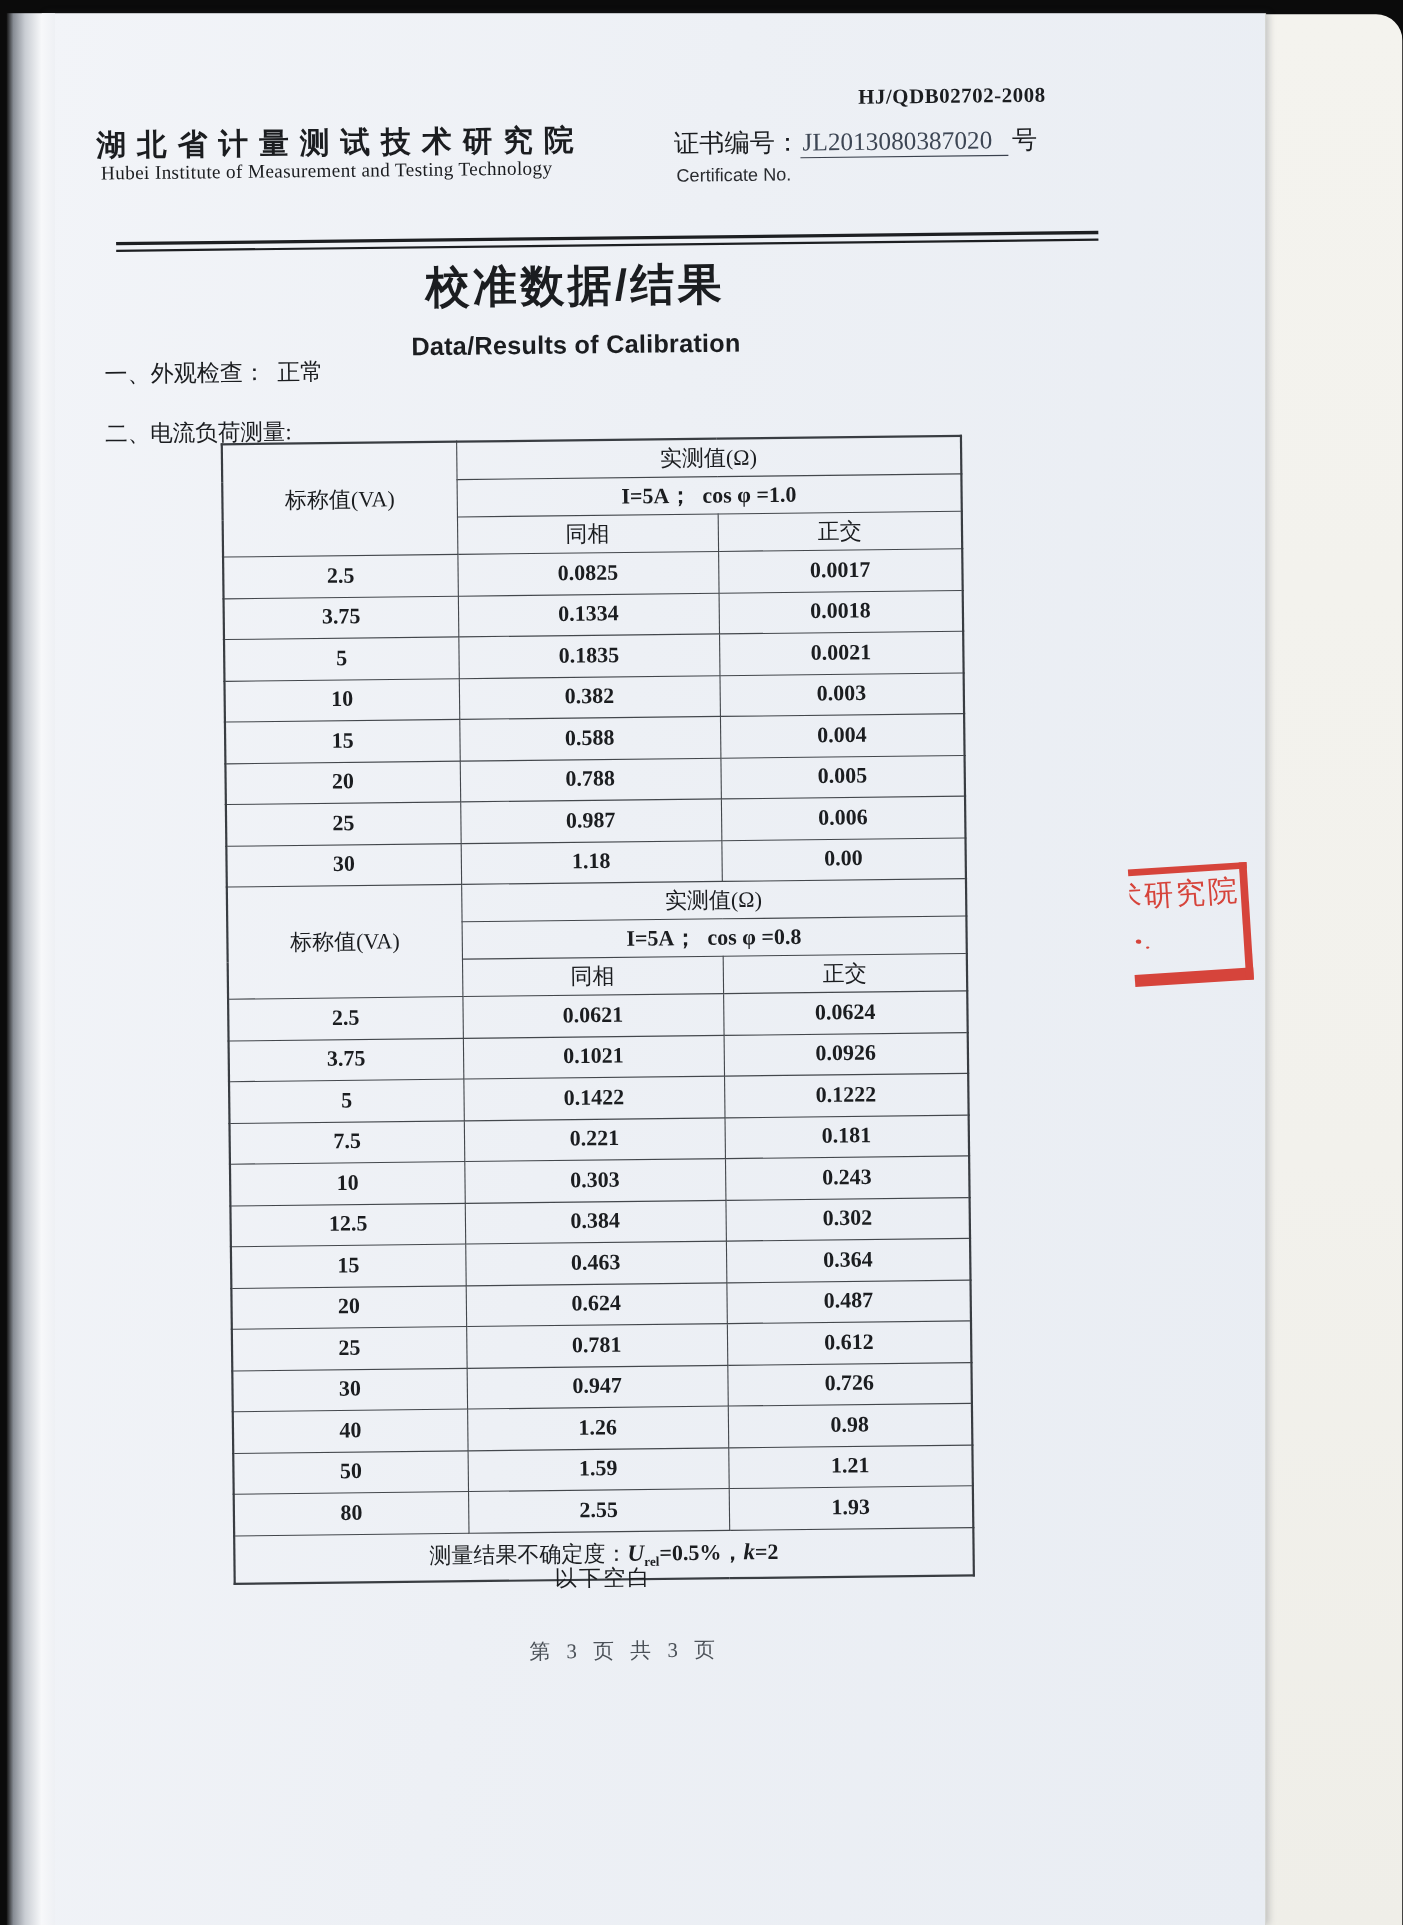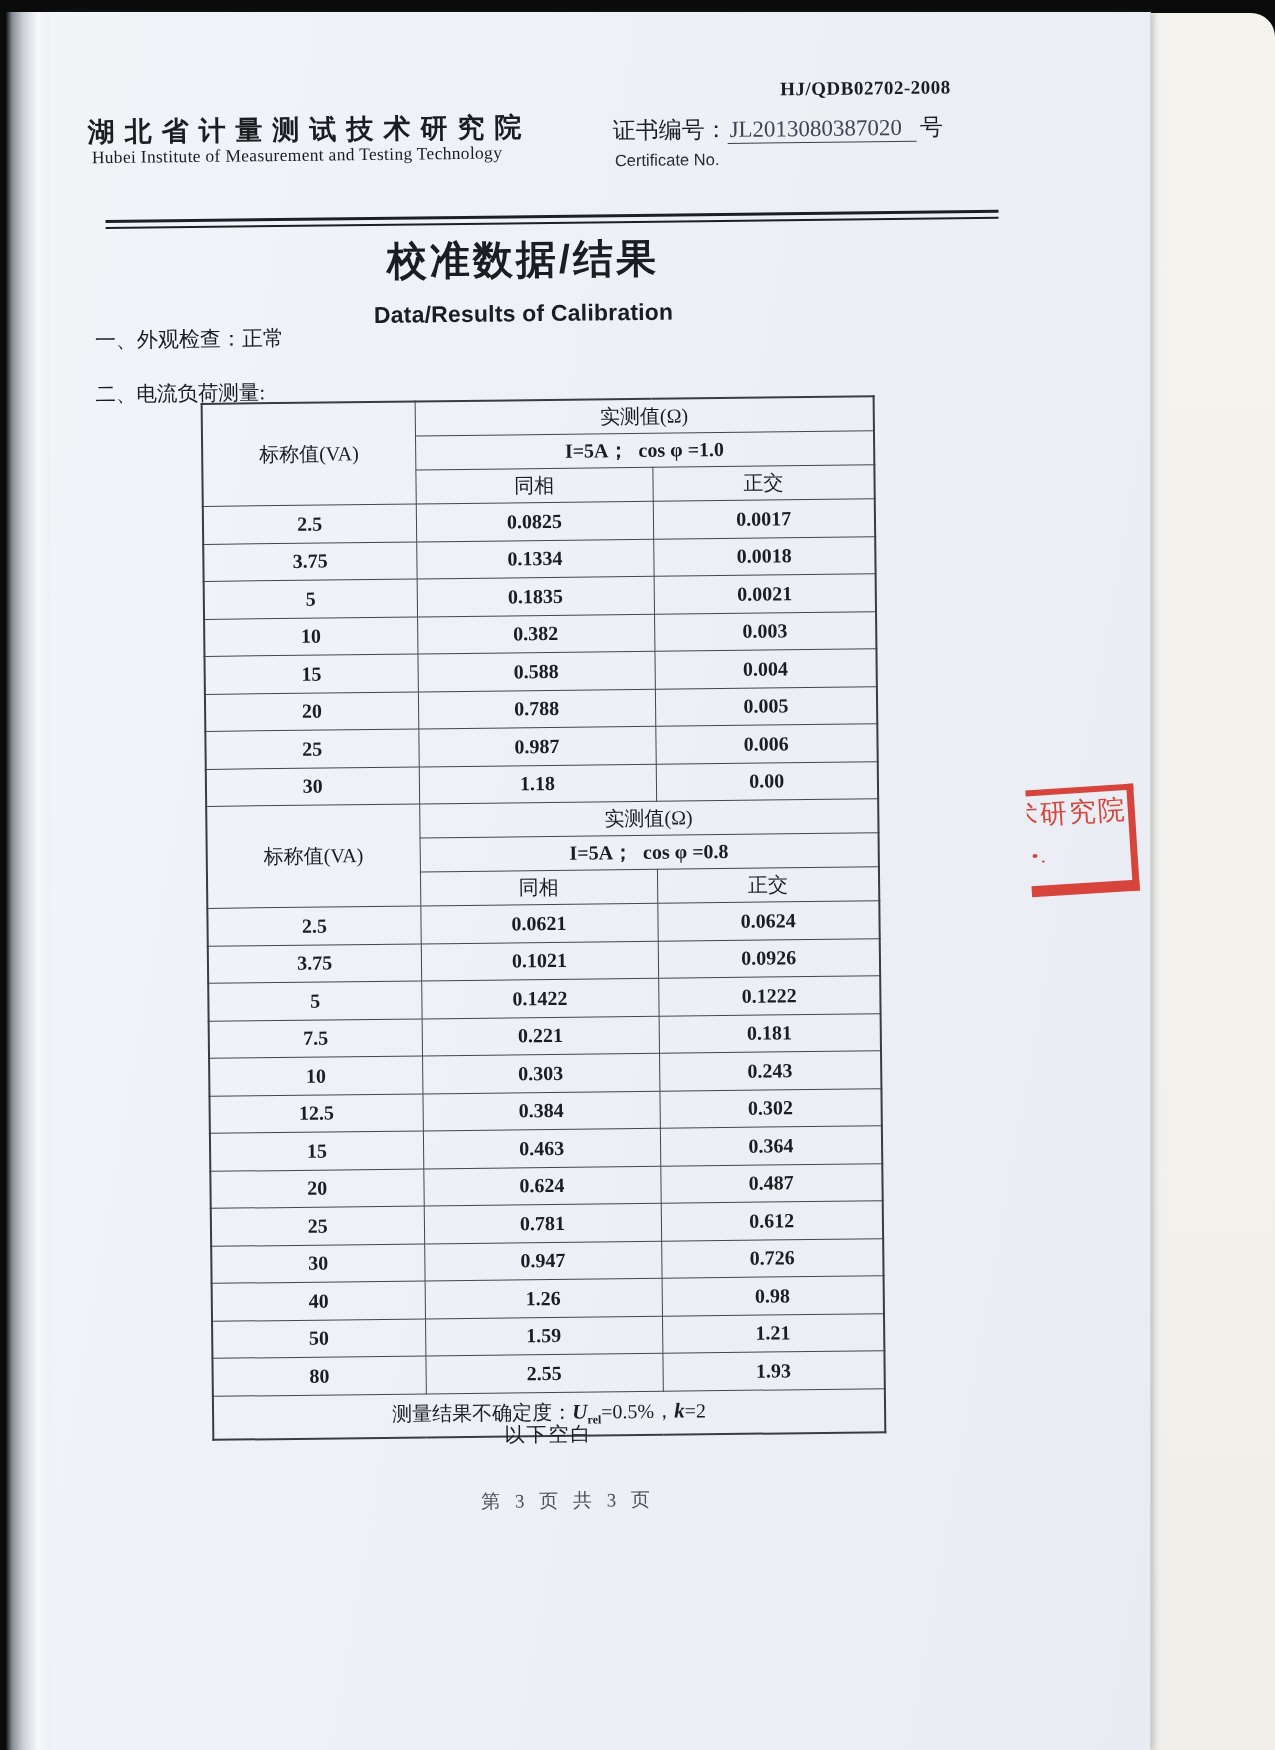--- a/index.html
+++ b/index.html
@@ -30,36 +30,36 @@
   .cert-en{position:absolute;left:622px;top:151px;font-size:16.5px;
       font-family:"Liberation Sans","DejaVu Sans",sans-serif;color:#2a2c30;}
   .rule{position:absolute;left:112px;top:214px;width:893px;height:4px;
       border-top:3px solid #1d1f22;border-bottom:2px solid #1d1f22;}
   .title-wrap{position:absolute;left:0;top:231px;width:1058px;text-align:center;}
   .title-cn{font-size:40px;font-weight:700;letter-spacing:3px;
       font-family:"Liberation Sans","DejaVu Sans",sans-serif;}
   .title-en{margin-top:13px;font-size:23px;font-weight:700;letter-spacing:.2px;
       font-family:"Liberation Sans","DejaVu Sans",sans-serif;}
   .item1{position:absolute;left:100px;top:320px;font-size:21px;}
-  .item1 .val{}
+  .item1 .val{margin-left:10px;}
   .item2{position:absolute;left:100px;top:374px;font-size:20.5px;}
 
   table.cal{position:absolute;left:205px;top:398px;width:672px;border-collapse:collapse;
       table-layout:fixed;border:2px solid #393d42;}
   table.cal td{border:1.5px solid #43474c;text-align:center;vertical-align:middle;
       font-size:20px;padding:0;}
   td.nom-h{font-size:21px;}
   tbody.hdr td{height:33px;}
   td.cond{white-space:pre;font-weight:700;font-size:20px;}
   tbody.rows td{height:36.5px;font-weight:700;font-size:20px;}
   tbody.rows td.c-nom{font-weight:700;}
   td.unc{height:42px;text-align:left;padding-left:16px;font-size:20px;}
   .unc i{font-style:italic;font-weight:700;font-size:21px;}
   .unc sub{font-size:12px;font-weight:700;}
-  .unc b{font-weight:400;}
+  .unc b{font-weight:700;}
 
   .below-blank{position:absolute;left:205px;width:672px;top:1420px;text-align:center;
       font-size:20px;letter-spacing:2px;}
   .page-footer{position:absolute;left:0;width:1120px;top:1487px;text-align:center;
       font-size:19px;color:#4b5158;letter-spacing:5px;}
 
   .stamp{position:absolute;left:1028px;top:792px;width:101px;height:90px;
       border-top:6px solid #d5362c;border-right:7px solid #d5362c;border-bottom:11px solid #d5362c;
       transform:rotate(-3deg);overflow:hidden;opacity:.92;}
   .stamp-text{position:absolute;left:-16px;top:1px;white-space:nowrap;color:#d5362c;

